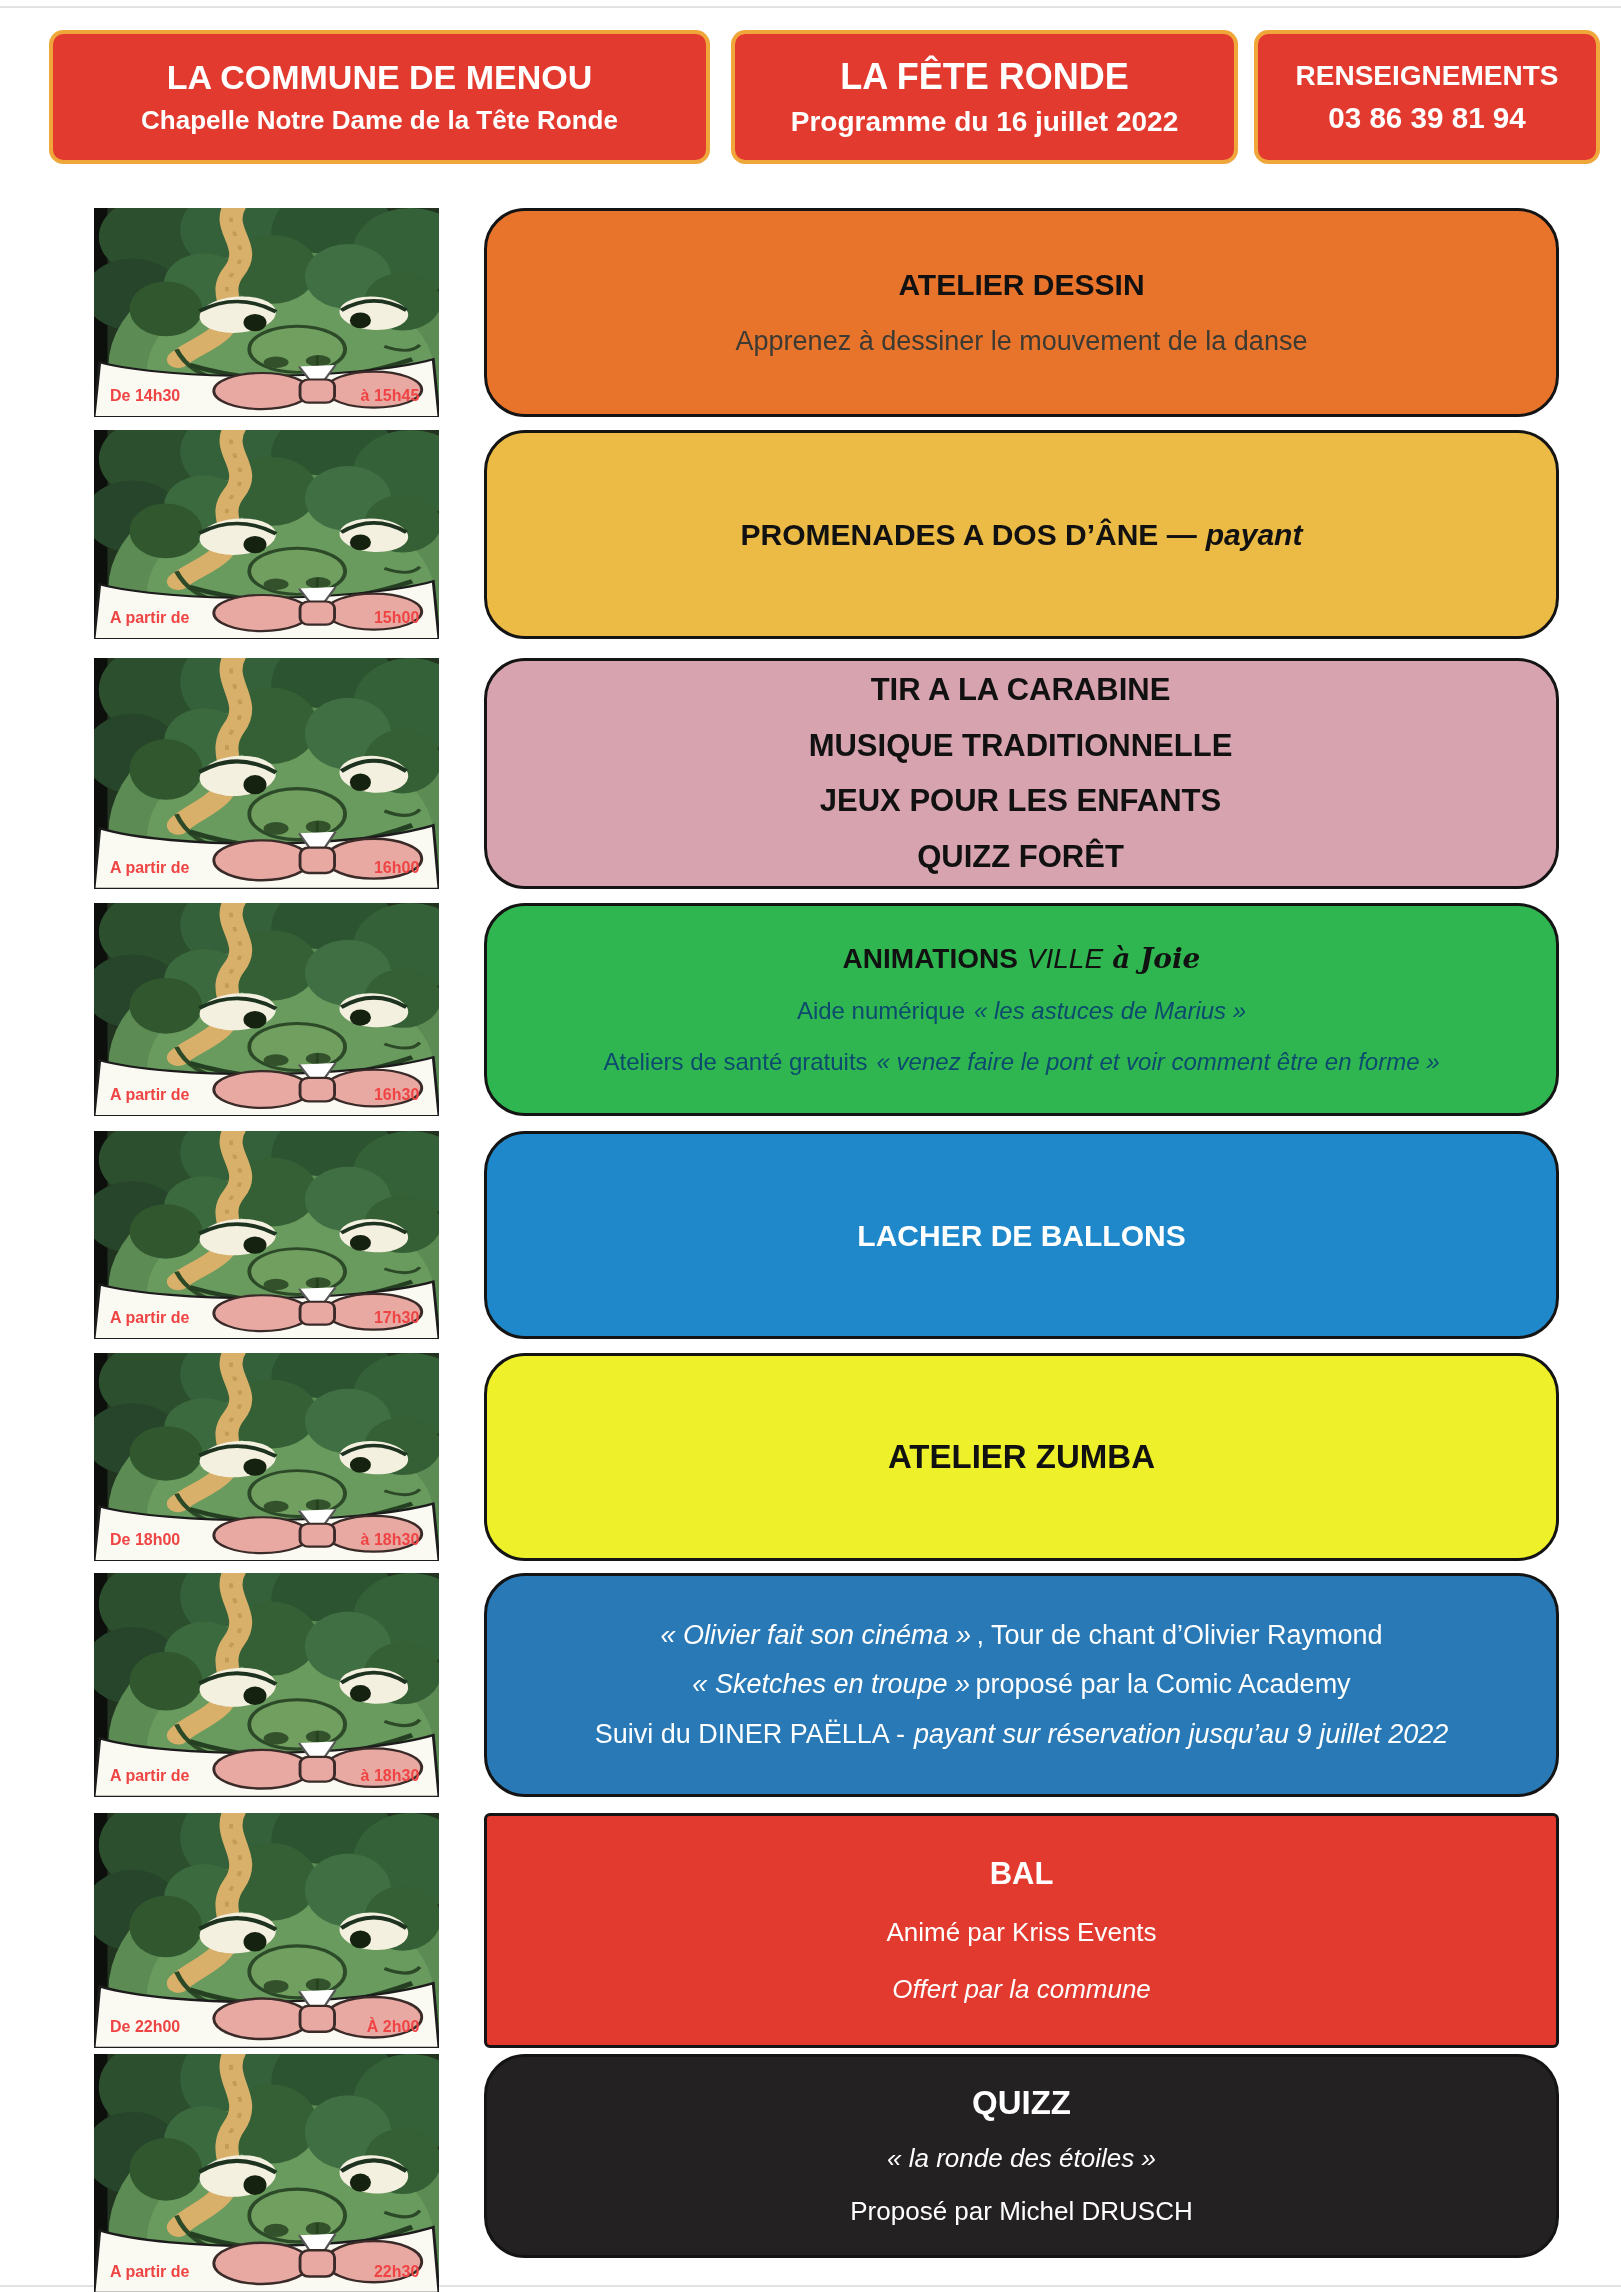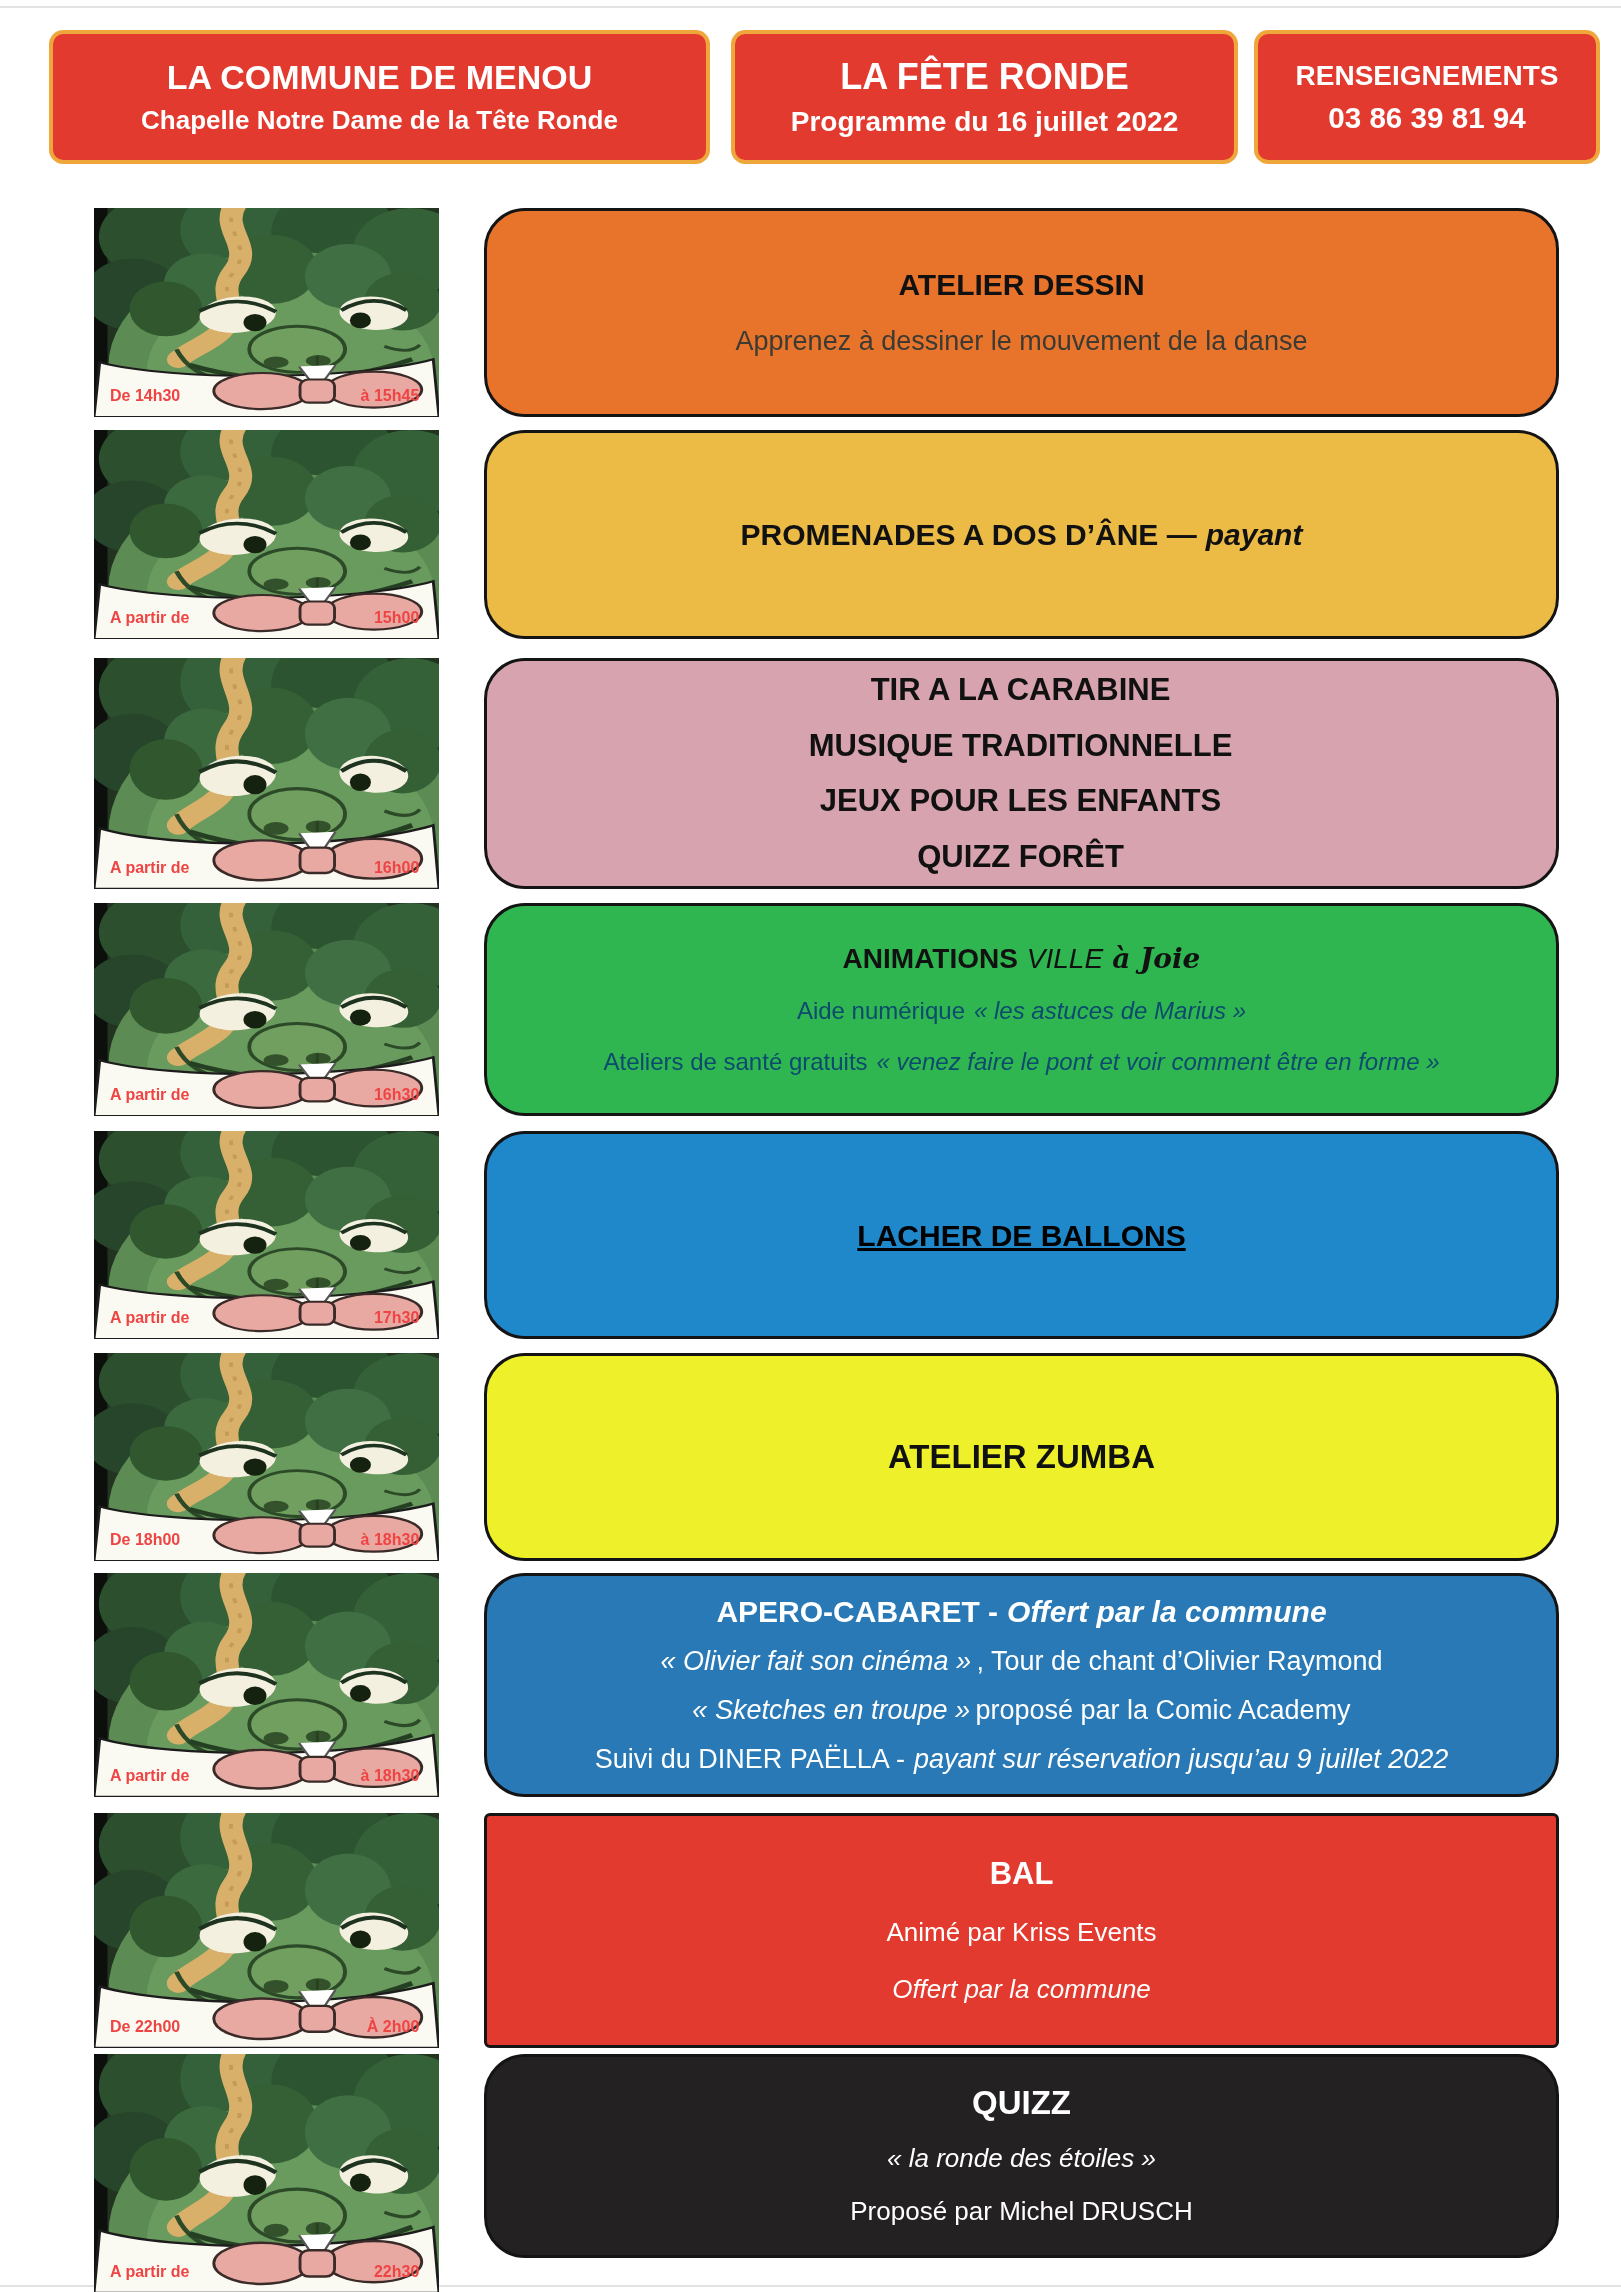--- a/index.html
+++ b/index.html
@@ -62,21 +62,21 @@
   .caps  { font-style:italic; font-weight:normal; margin-left:9px; }
   .script{ font-family:"DejaVu Serif", serif; font-style:italic; font-weight:bold; margin-left:9px; }
 
   .r1 { gap:25px; }
   .r1 .ev-line { color:#3c3a32; font-size:27px; }
   .r3 { gap:21.5px; }
   .r3 .ev-title { font-size:31px; }
   .r4 { gap:23px; padding:18px 36px; }
   .r4 .ev-title { font-size:28px; }
   .r4 .ev-line  { font-size:24px; color:#0c4a6e; }
-  .r5 .ev-title { color:#000000;text-decoration:underline; }
+  .r5 .ev-title { color:#ffffff; }
   .r6 .ev-title { font-size:33px; }
   .light .ev-title, .light .ev-line { color:#ffffff; }
   .r7 { gap:18px; }
   .r7 .ev-title { font-size:30px; }
   .r7 .ev-line  { font-size:27px; }
   .r8 { gap:27px; }
   .r8 .ev-title { font-size:31px; }
   .r9 { gap:23px; }
   .r9 .ev-title { font-size:33px; }
 </style>
@@ -236,23 +236,20 @@
 
 <div class="row" style="top:1573px;height:224px">
   <div class="mascot">
     <svg viewBox="0 0 360 290" preserveAspectRatio="none">
         <use href="#mascot-face"></use>
       </svg>
     <span class="time-left">A partir de</span>
     <span class="time-right">à 18h30</span>
   </div>
   <div class="ev r7 light" style="background: rgb(40, 121, 181);">
-    <div class="ev-title">
-      <span>APERO-CABARET -</span><span class="it">Offert par la commune</span>
-    </div>
     <div class="ev-line">
       <span class="q">« Olivier fait son cinéma »</span><span class="rest">, Tour de chant d’Olivier Raymond</span>
     </div>
     <div class="ev-line">
       <span class="q">« Sketches en troupe »</span><span class="rest it" style="font-style:normal">proposé par la Comic Academy</span>
     </div>
     <div class="ev-line">
       <span>Suivi du DINER PAËLLA -</span><span class="it">payant sur réservation jusqu’au 9 juillet 2022</span>
     </div>
   </div>

